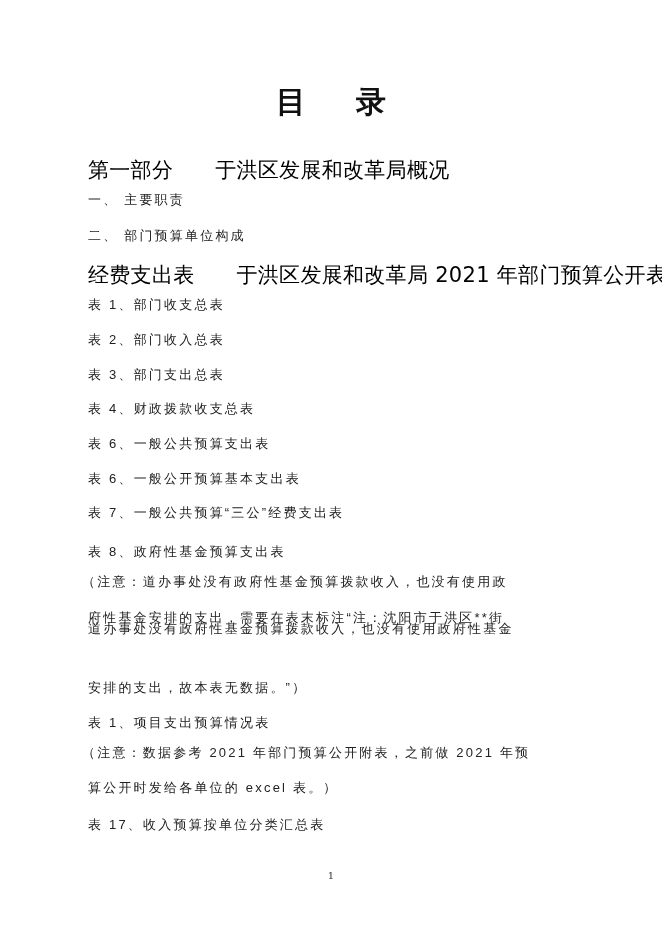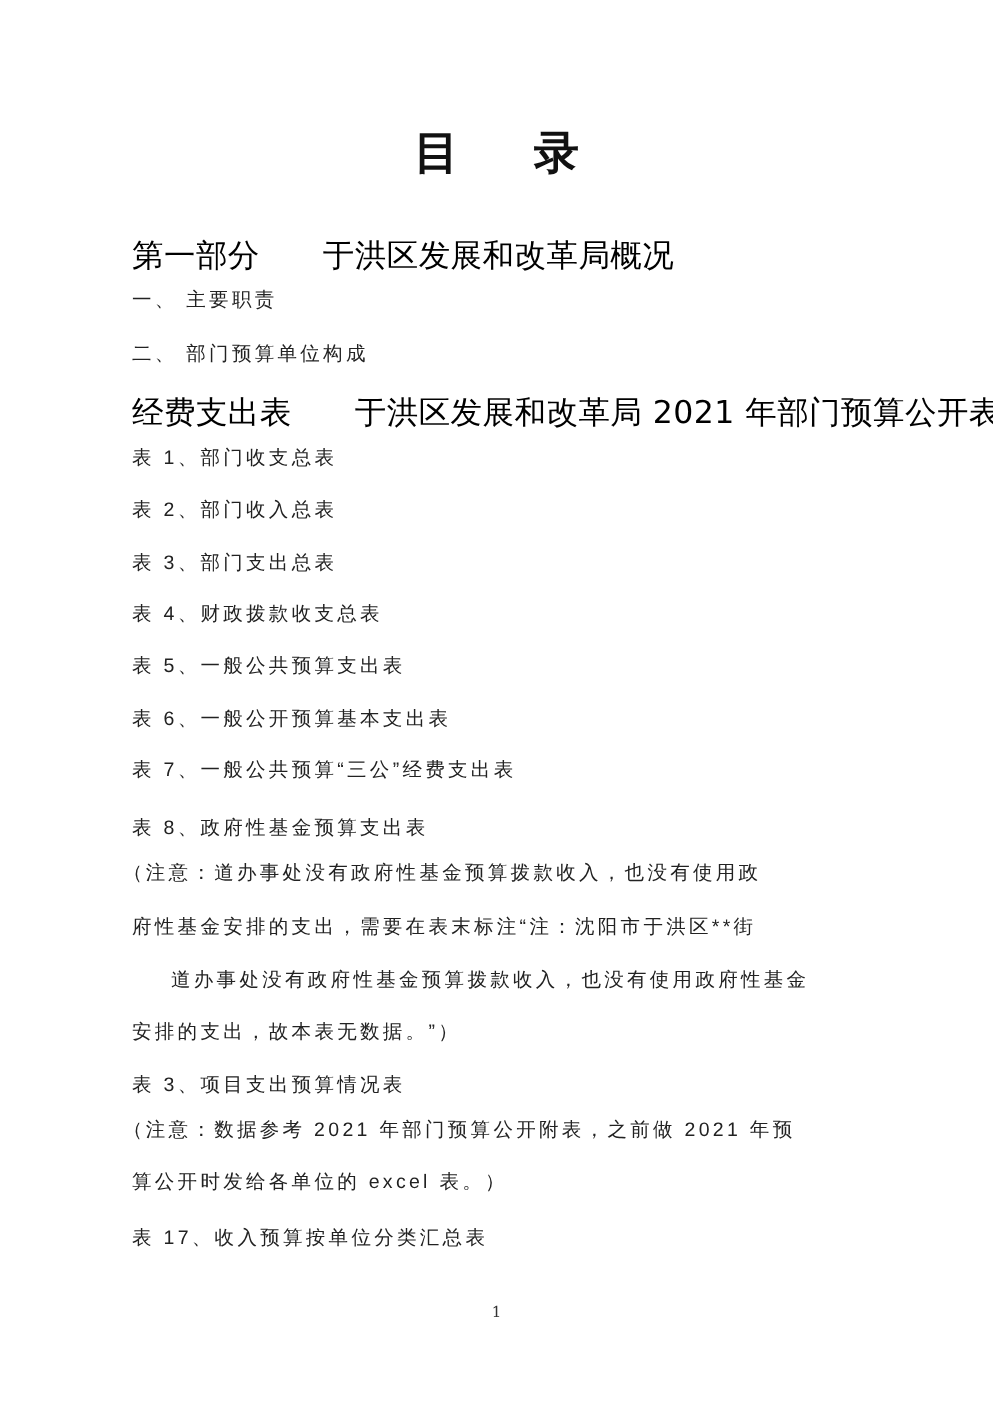--- a/index.html
+++ b/index.html
@@ -41,29 +41,29 @@
 <div class="line" style="top:227px;">二、 部门预算单位构成</div>
 
 <div class="line bold" style="top:261px;">
   <span>经费支出表</span><span class="sp"></span><span>于洪区发展和改革局 2021 年部门预算公开表</span>
 </div>
 
 <div class="line" style="top:296px;">表 1、部门收支总表</div>
 <div class="line" style="top:331px;">表 2、部门收入总表</div>
 <div class="line" style="top:366px;text-align:right;">表 3、部门支出总表</div>
 <div class="line" style="top:400px;">表 4、财政拨款收支总表</div>
-<div class="line" style="top:435px;">表 5、一般公共预算支出表</div>
+<div class="line" style="top:435px;">表 6、一般公共预算支出表</div>
 <div class="line" style="top:470px;">表 6、一般公开预算基本支出表</div>
 <div class="line" style="top:504px;">表 7、一般公共预算“三公”经费支出表</div>
 <div class="line" style="top:543px;">表 8、政府性基金预算支出表</div>
 
 <div class="line" style="top:573px; left:82px;">（注意：道办事处没有政府性基金预算拨款收入，也没有使用政</div>
 <div class="line" style="top:609px;">府性基金安排的支出，需要在表末标注“注：沈阳市于洪区**街</div>
-<div class="line" style="top:644px;margin-left:26px;">道办事处没有政府性基金预算拨款收入，也没有使用政府性基金</div>
+<div class="line" style="top:620px;">道办事处没有政府性基金预算拨款收入，也没有使用政府性基金</div>
 <div class="line" style="top:679px;">安排的支出，故本表无数据。”）</div>
 
-<div class="line" style="top:714px;">表 3、项目支出预算情况表</div>
+<div class="line" style="top:714px;">表 1、项目支出预算情况表</div>
 <div class="line" style="top:744px; left:82px;">（注意：数据参考 2021 年部门预算公开附表，之前做 2021 年预</div>
 <div class="line" style="top:779px;">算公开时发给各单位的 excel 表。）</div>
 
 <div class="line" style="top:816px;">表 17、收入预算按单位分类汇总表</div>
 
 <div class="page-num">1</div>
 
 </body></html>

